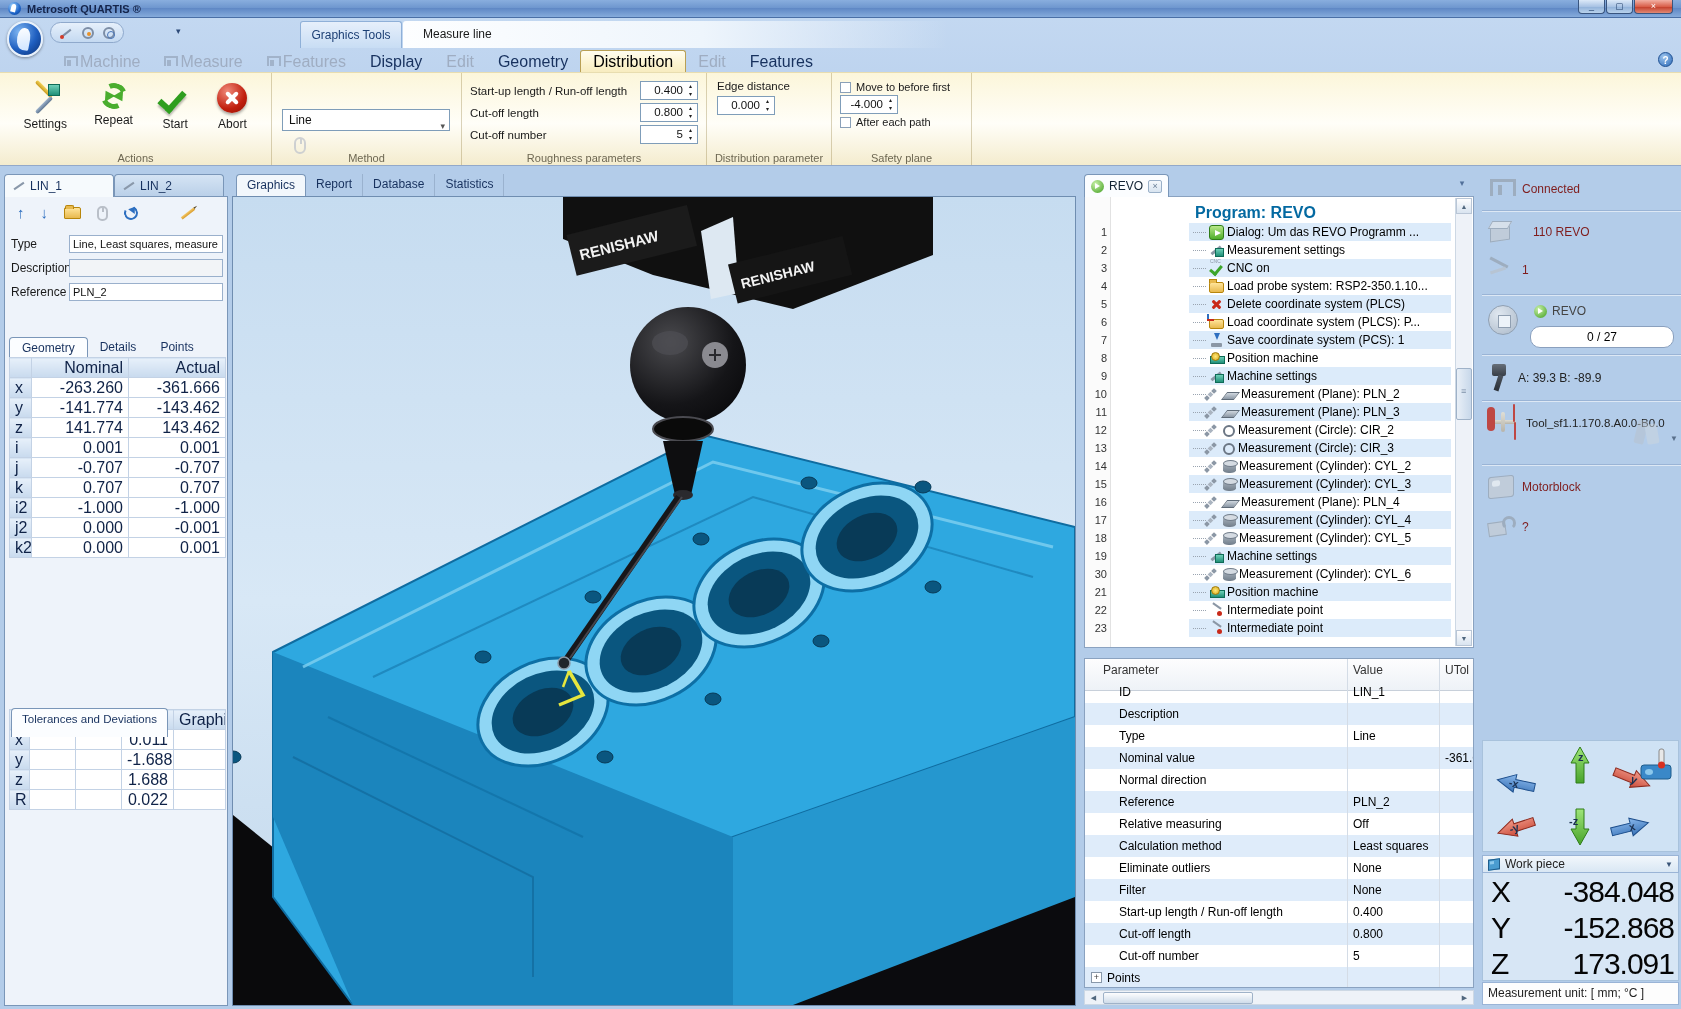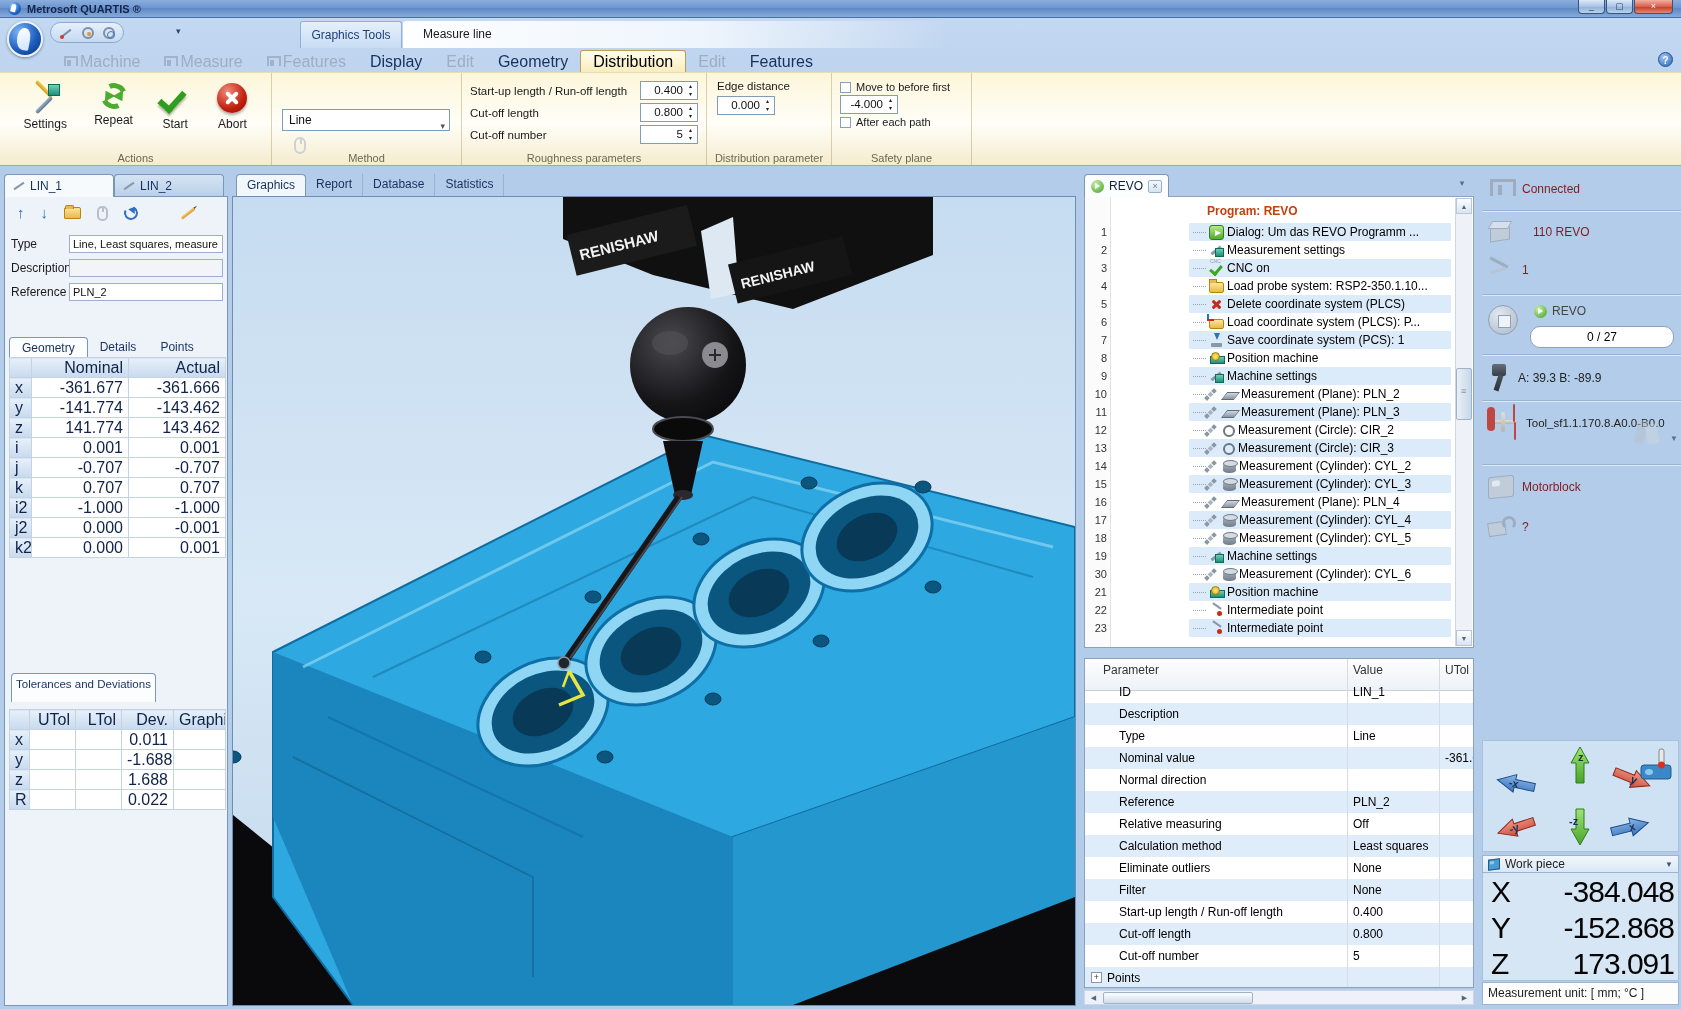--- a/index.html
+++ b/index.html
@@ -126,41 +126,41 @@
     line-height:16px;padding:0 3px;white-space:nowrap;overflow:hidden;}
   #sub-tabs{position:absolute;left:4px;top:140px;height:21px;display:flex;}
   .stab{padding:0 12px;font-size:12px;color:#17315e;line-height:20px;}
   .stab.active{background:#fbfdff;border:1px solid #7a96b8;border-bottom:none;border-radius:4px 4px 0 0;}
   table.grid{border-collapse:collapse;font-size:16px;color:#0f2247;table-layout:fixed;border-radius:7px;}
   table.grid td,table.grid th{border:1px solid #c3d2e5;height:20px;padding:0 5px;overflow:hidden;white-space:nowrap;}
   table.grid th{background:linear-gradient(#e7f0fa,#c8daee);font-weight:normal;text-align:right;}
   table.grid td.rowhead{background:linear-gradient(#e7f0fa,#c8daee);text-align:left;}
   table.grid td.num{text-align:right;background:#fff;}
   #geo-table{position:absolute;left:4px;top:160px;width:216px;}
-  #tol-tab{position:absolute;left:6px;top:476px;height:29px;padding:0 4px;font-size:11.5px;color:#17315e;
+  #tol-tab{position:absolute;left:6px;top:511px;height:29px;padding:0 10px;font-size:11.5px;color:#17315e;
     background:#fbfdff;border:1px solid #7a96b8;border-bottom:none;border-radius:4px 4px 0 0;line-height:20px;z-index:2;}
   #tol-table{position:absolute;left:4px;top:512px;width:216px;}
   
   #center-panel{position:absolute;left:232px;top:174px;width:844px;height:832px;}
   #view-tabs{position:absolute;left:4px;top:0;height:22px;display:flex;}
   .vtab{padding:0 10px;font-size:12px;color:#17315e;line-height:21px;border-right:1px solid #9ab2cf;}
   .vtab.active{background:#f2f7fc;border:1px solid #7a96b8;border-bottom:none;border-radius:4px 4px 0 0;}
   #viewport{position:absolute;left:0;top:22px;width:844px;height:810px;border:1px solid #6f8db0;overflow:hidden;}
   
   #tree-panel{position:absolute;left:1080px;top:174px;width:398px;height:832px;}
   #revo-tab{position:absolute;left:4px;top:0;height:23px;padding:0 6px;display:flex;align-items:center;gap:5px;
     background:#fbfdff;border:1px solid #7a96b8;border-bottom:none;border-radius:4px 4px 0 0;font-size:12px;color:#123;z-index:2;}
   .revo-ico{width:13px;height:13px;border-radius:50%;background:radial-gradient(circle at 35% 30%,#c8f0a8,#3f9e1e);position:relative;flex:none;}
   .revo-ico::after{content:"";position:absolute;left:4px;top:3.5px;border-left:5px solid #fff;border-top:3px solid transparent;border-bottom:3px solid transparent;}
   #revo-close{width:14px;height:13px;border:1px solid #9ab0c8;border-radius:2px;background:linear-gradient(#f4f8fc,#d8e4f0);
     color:#6b8098;font-size:9px;line-height:11px;text-align:center;}
   #tree-collapse{position:absolute;right:8px;top:3px;width:16px;height:14px;font-size:9px;color:#52709a;text-align:center;line-height:13px;}
   #tree-box{position:absolute;left:4px;top:22px;width:390px;height:452px;background:#fff;border:1px solid #8aa2c0;overflow:hidden;}
   #tree-gutter{position:absolute;left:0;top:0;width:26px;height:100%;background:#fbfbfb;border-right:1px solid #e2e2e2;}
-  #tree-head{position:absolute;left:122px;top:7px;font-size:12px;font-weight:bold;color:#c2410c;}
+  #tree-head{position:absolute;left:110px;top:7px;font-size:16px;font-weight:bold;color:#0369a1;}
   .trow{position:absolute;left:0;width:100%;height:18px;display:flex;align-items:center;}
   .trow .tnum{width:22px;text-align:right;font-size:11px;color:#333;flex:none;}
   .trow .tband{position:absolute;left:104px;right:22px;top:0;height:100%;display:flex;align-items:center;gap:3px;padding-left:4px;}
   .trow.alt .tband{background:#dcebfa;}
   .tdots{width:13px;border-top:1px dotted #9aa4b0;flex:none;}
   .tlabel{font-size:12px;color:#000;white-space:nowrap;overflow:hidden;}
   .ti{width:15px;height:15px;position:relative;flex:none;display:inline-block;}
   .ti-pre{width:11px;height:13px;position:relative;flex:none;}
   .ti-pre::before{content:"";position:absolute;left:3px;top:1px;width:4px;height:4px;background:#8b97a5;transform:rotate(45deg);
     box-shadow:0 5px 0 #aab4c0,0 10px 0 #8b97a5;}
@@ -462,21 +462,21 @@
         <thead>
             <tr>
           <th></th>
           <th>Nominal</th>
           <th>Actual</th>
         </tr>
           </thead>
         <tbody id="geo-rows">
             <tr>
               <td class="rowhead">x</td>
-              <td class="num">-361.677</td>
+              <td class="num">-263.260</td>
               <td class="num">-361.666</td>
             </tr>
             <tr>
               <td class="rowhead">y</td>
               <td class="num">-141.774</td>
               <td class="num">-143.462</td>
             </tr>
             <tr>
               <td class="rowhead">z</td>
               <td class="num">141.774</td>

